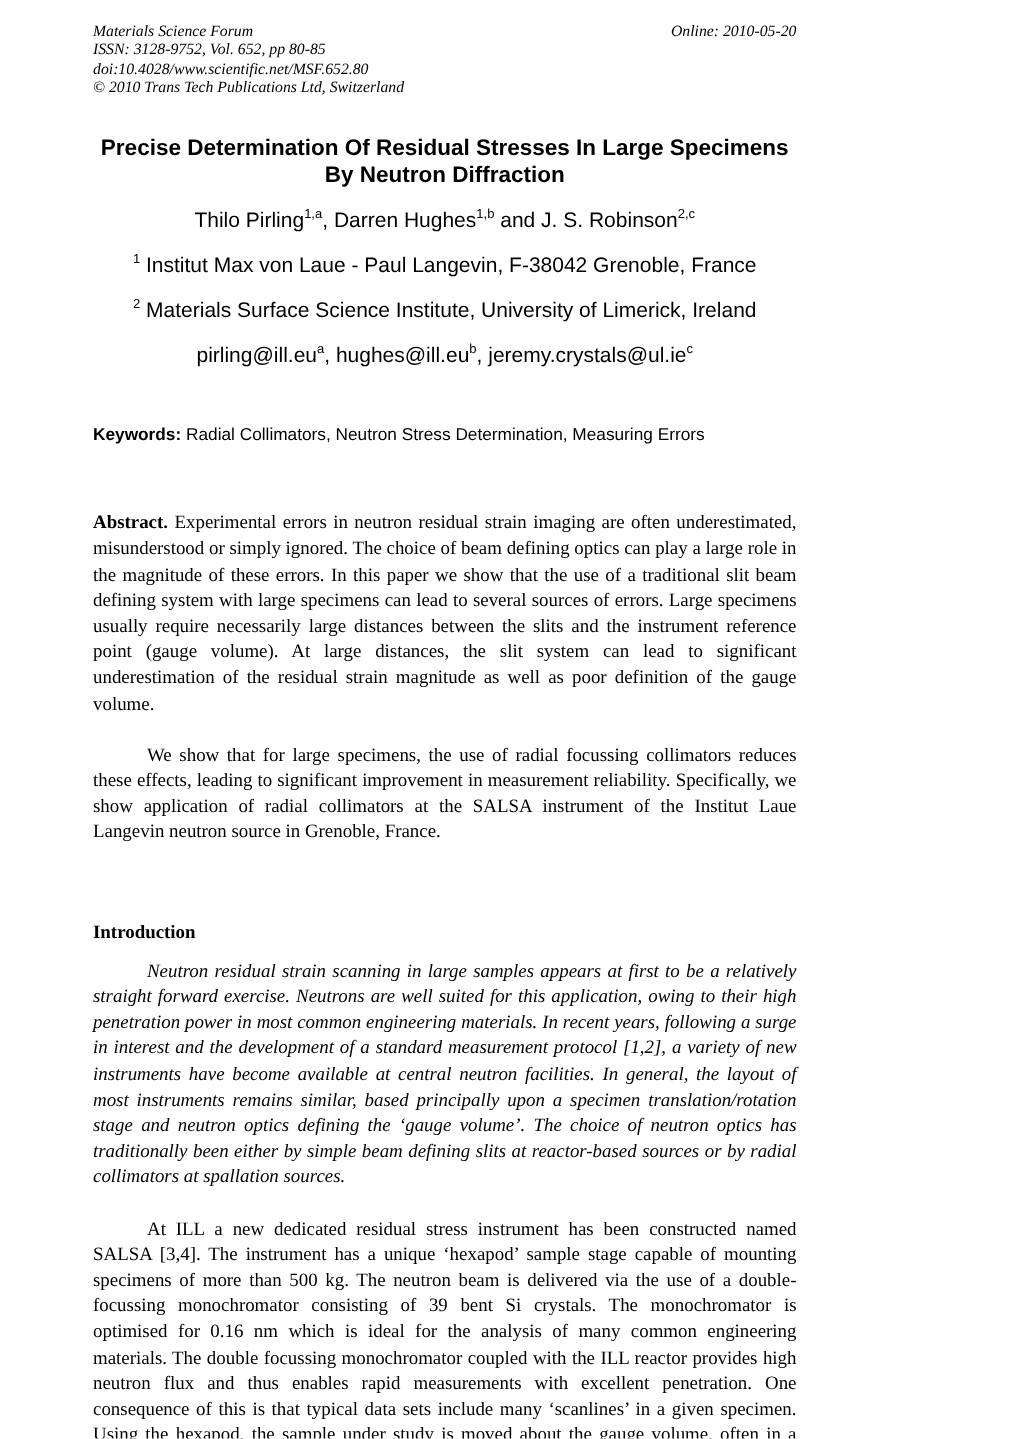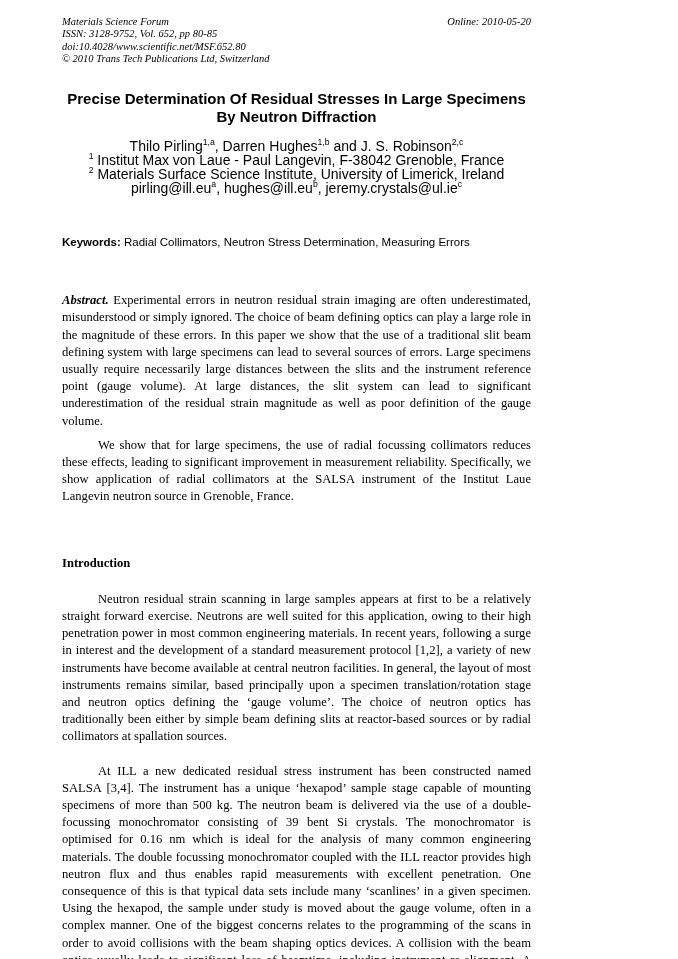--- a/index.html
+++ b/index.html
@@ -42,21 +42,21 @@
   .title-line2 { }
 
   
   .meta-line {
     text-align: center;
     font-family: "Liberation Sans", sans-serif;
     font-size: 14px;
     line-height: 14px;
   }
   .authors-line { margin-top: 13px; }
-  .affil-line   { }
+  .affil-line   { margin-top: 16px; }
   sup {
     font-size: 0.62em;
     vertical-align: super;
     line-height: 0;
   }
 
   
   .keywords {
     margin-top: 40px;
     font-family: "Liberation Sans", sans-serif;
@@ -68,32 +68,32 @@
 
   
   .body-p {
     font-family: "Liberation Serif", serif;
     font-size: 12.6px;
     line-height: 17.2px;
     text-align: justify;
   }
   .abstract-p1 { margin-top: 43px; }
   .indented { text-indent: 36px; }
-  .abstract-p2 { margin-top: 7px; }
-  .bold { font-weight: bold; font-style: italic; }
+  .abstract-p2 { margin-top: 17px; }
+  .bold { font-weight: bold; }
 
   .section-heading {
     margin-top: 49px;
     font-family: "Liberation Serif", serif;
     font-weight: bold;
     font-size: 12.6px;
     line-height: 17.2px;
     text-align: left;
   }
-  .intro-p1 { margin-top: 19px; }
+  .intro-p1 { margin-top: 9px; font-style: italic; }
   .intro-p2 { margin-top: 17px; }
 </style>
 </head>
 <body>
 
 <div class="page">
 
   <div class="pub-header">
     <div class="left">
       <div>Materials Science Forum</div>

